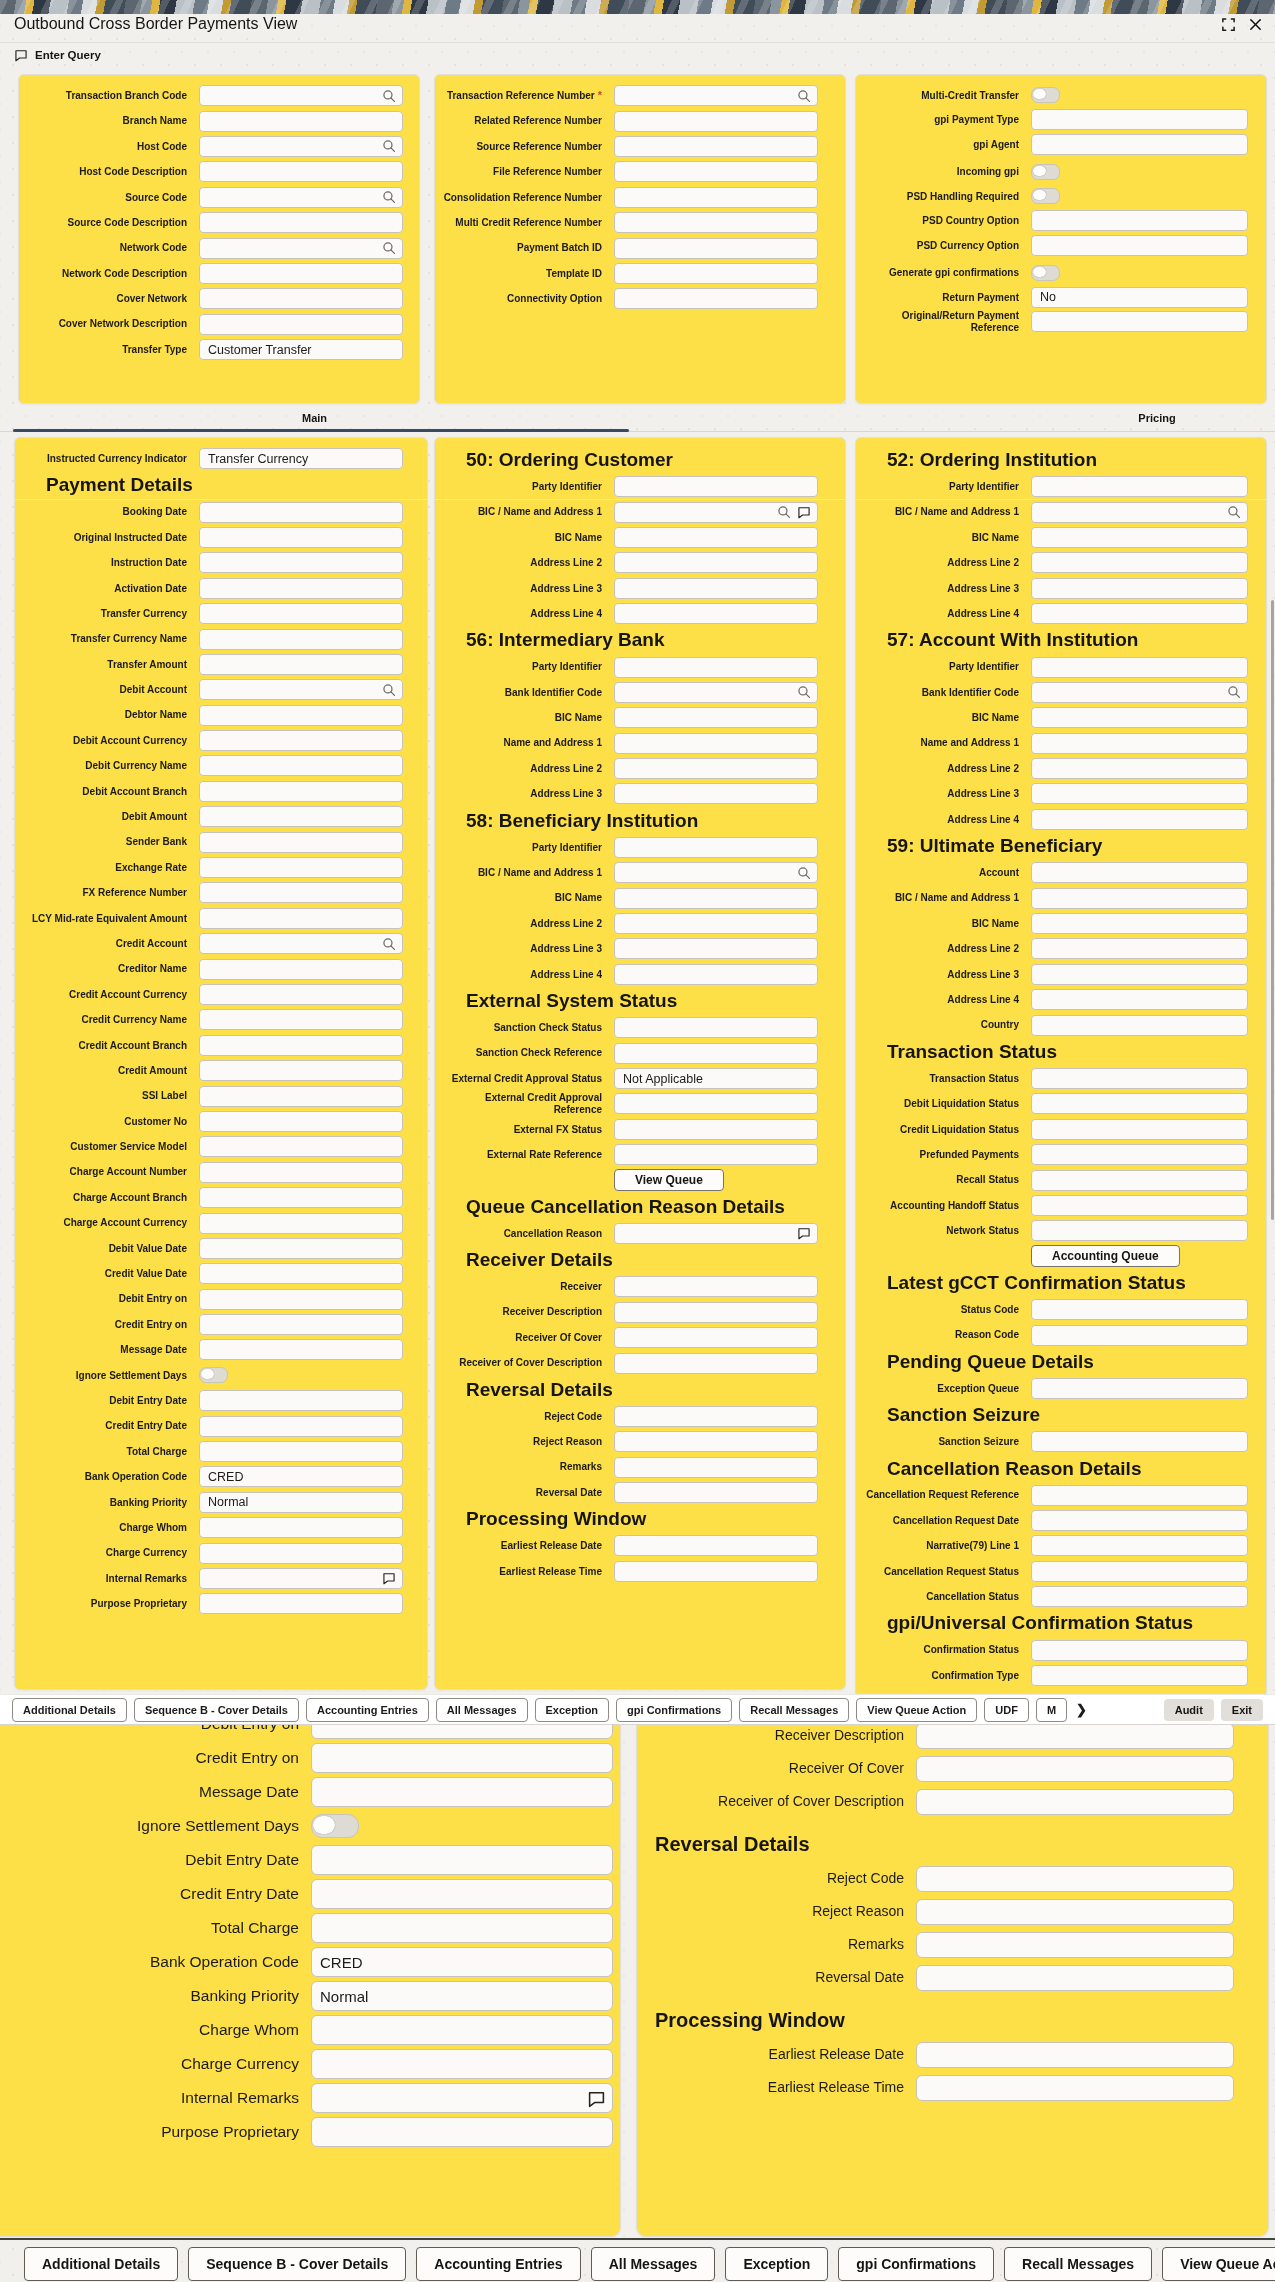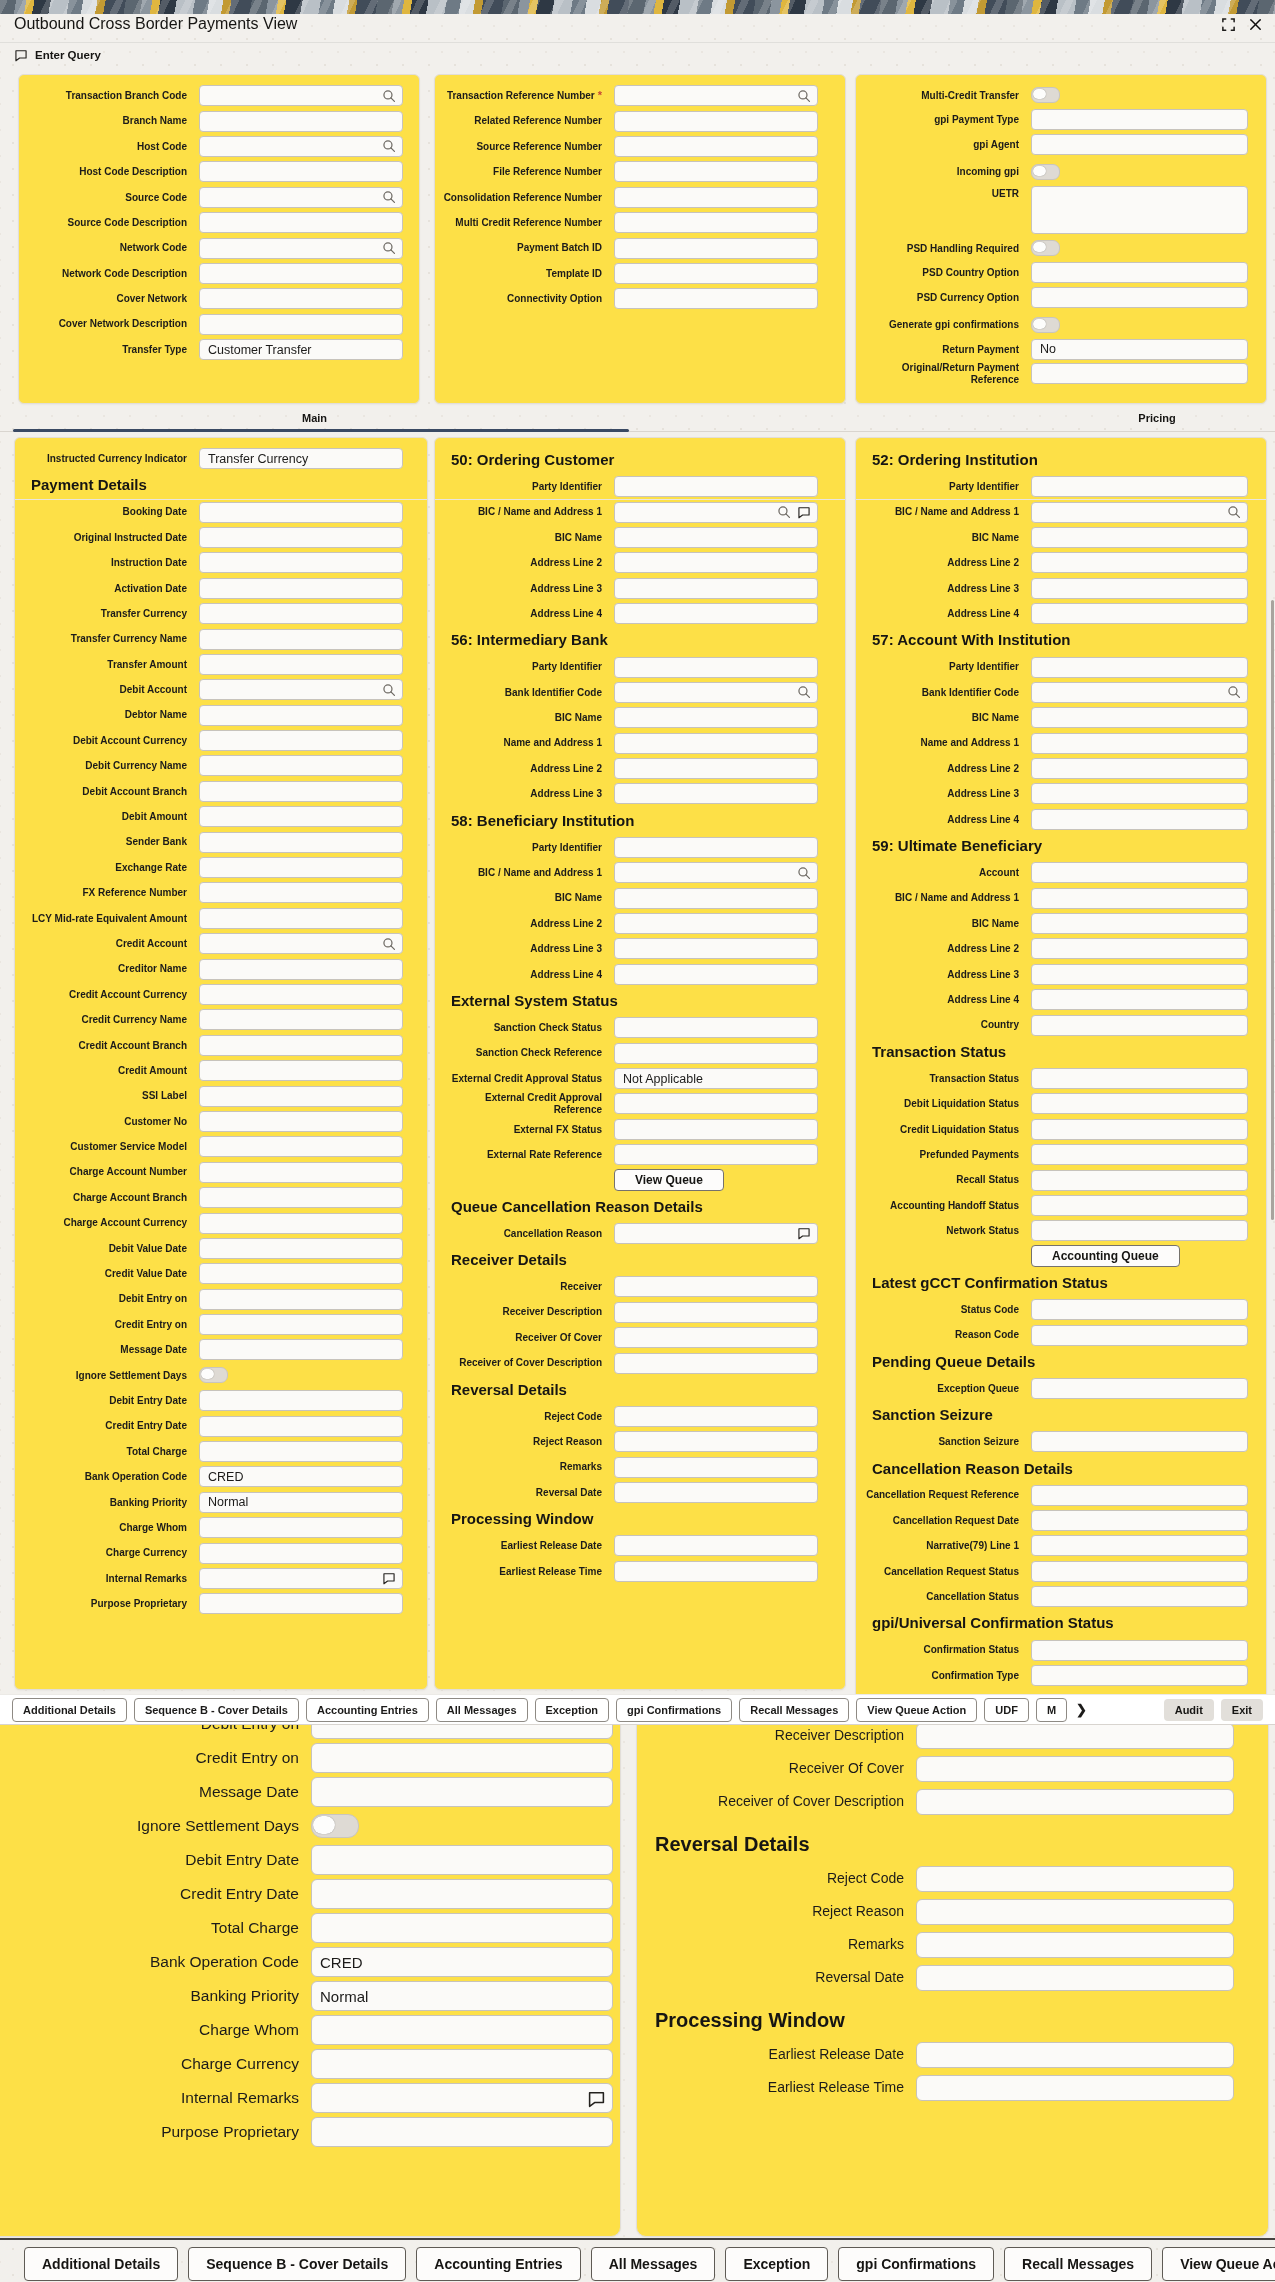--- a/index.html
+++ b/index.html
@@ -39,21 +39,21 @@
   .row{display:flex;align-items:center;height:var(--pitch);}
   .lbl{width:var(--lblw);padding-right:12px;box-sizing:border-box;text-align:right;
        font-size:var(--lfs);font-weight:var(--lw);color:#1c1b1a;line-height:1.15;}
   .ctl{width:var(--ctlw);display:flex;align-items:center;}
   .inp{width:100%;height:var(--inph);background:#fbfaf8;border:1px solid #c7c3bc;border-radius:4px;
        display:flex;align-items:center;padding:0 6px 0 8px;box-sizing:border-box;}
   .val{flex:1;font-size:var(--vfs);color:#1c1b1a;white-space:nowrap;overflow:hidden;}
   .icn{width:14px;height:14px;margin-left:6px;flex:0 0 auto;cursor:pointer;}
   .icn svg{width:100%;height:100%;display:block;}
   .req{color:#c74634;margin-left:3px;font-size:11px;font-weight:700;}
-  .sec-h{height:28px;line-height:28px;padding-left:16px;font-size:15px;font-weight:600;color:#161513;}
+  .sec-h{height:28px;line-height:28px;padding-left:31px;font-size:19px;font-weight:600;color:#161513;}
   .gap{margin-top:3px;}
   .ta-row{height:52px;align-items:flex-start;}
   .ta-row .lbl{margin-top:4px;}
   .inp.ta{height:48px;align-items:flex-start;margin-top:2px;}
   .btn-row .lbl{visibility:hidden;}
   .mini-btn{height:22px;padding:0 20px;background:#fdfcfb;border:1px solid #76726c;border-radius:4px;
        font-size:12px;font-weight:600;color:#161513;font-family:inherit;cursor:pointer;}
   .toggle{width:27px;height:14px;border-radius:7px;background:#dedad4;border:1px solid #c9c5be;
        position:relative;display:inline-block;cursor:pointer;}
   .knob{position:absolute;left:1px;top:1px;width:13px;height:10px;border-radius:5px;background:#fdfdfc;
@@ -349,28 +349,20 @@
       </div>
     </div>
     <div class="row gap">
       <label class="lbl">Incoming gpi</label>
       <div class="ctl">
         <span class="toggle">
           <span class="knob"></span>
         </span>
       </div>
     </div>
-    <div class="row ta-row">
-      <label class="lbl">UETR</label>
-      <div class="ctl">
-        <div class="inp ta">
-          <span class="val"></span>
-        </div>
-      </div>
-    </div>
     <div class="row">
       <label class="lbl">PSD Handling Required</label>
       <div class="ctl">
         <span class="toggle">
           <span class="knob"></span>
         </span>
       </div>
     </div>
     <div class="row">
       <label class="lbl">PSD Country Option</label>

